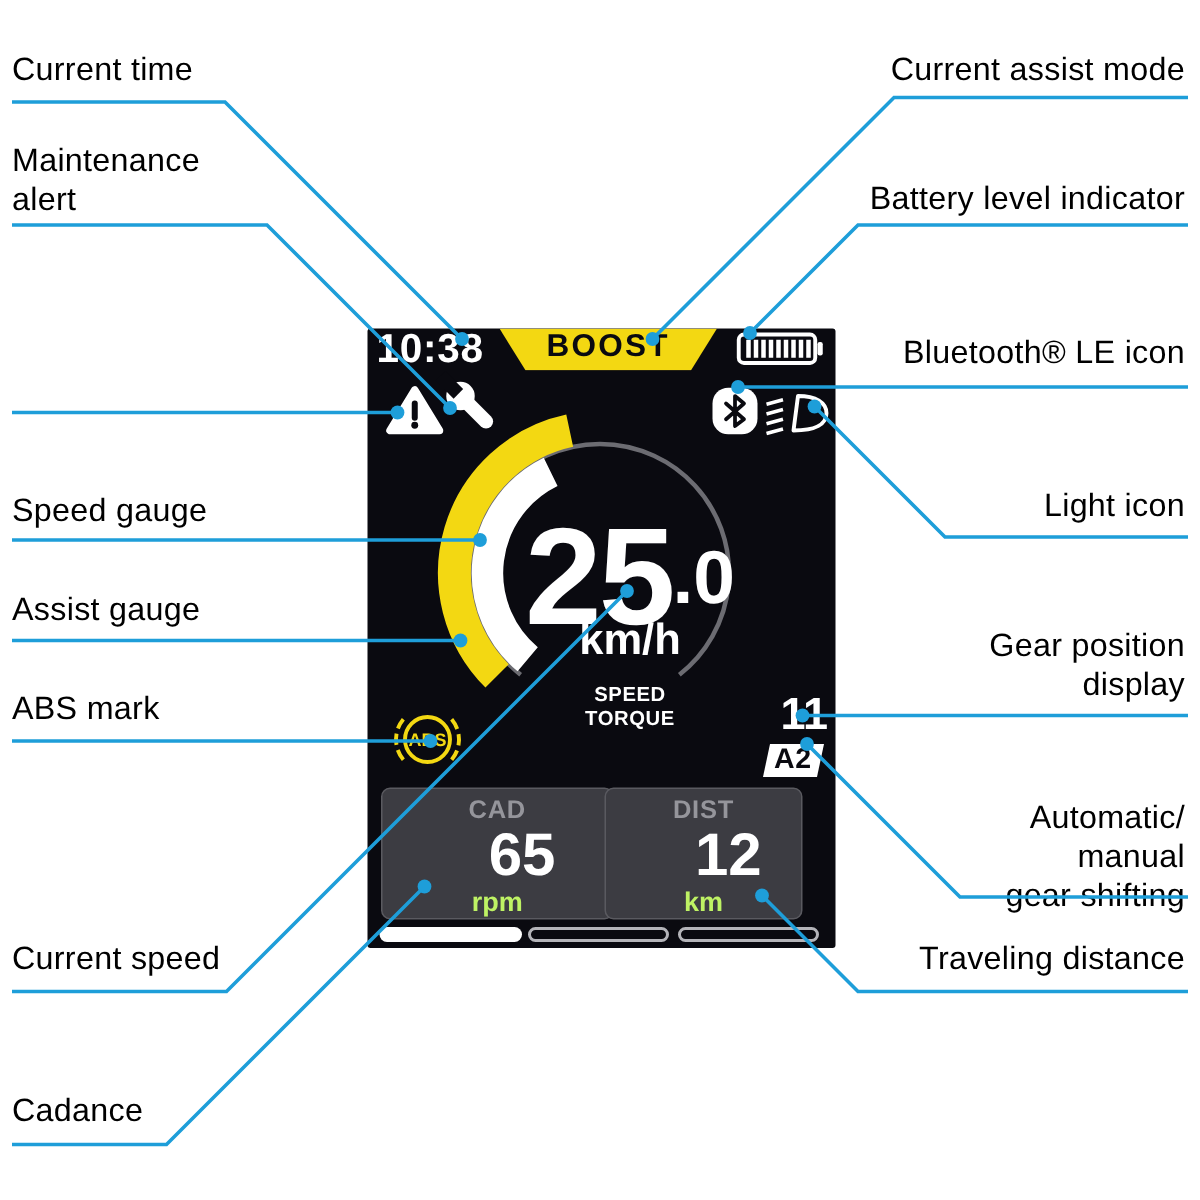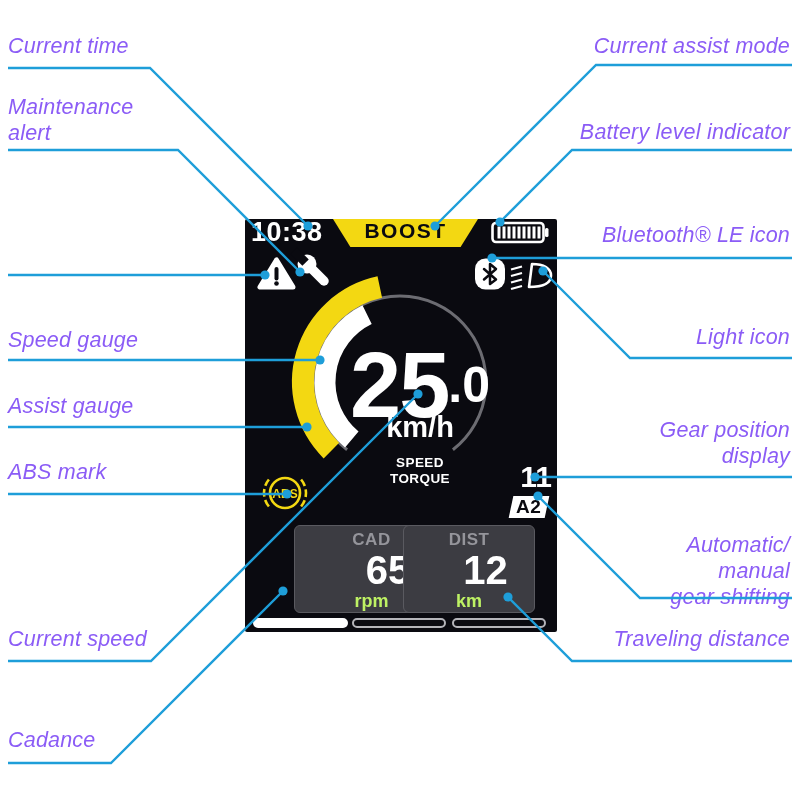--- a/index.html
+++ b/index.html
@@ -1,20 +1,20 @@
 <!DOCTYPE html>
 <html><head>
 <meta charset="utf-8">
 <style>
   html,body{margin:0;padding:0;background:#ffffff;}
   .canvas{position:relative;width:800px;height:800px;background:#ffffff;overflow:hidden;
           font-family:"Liberation Sans",sans-serif;}
   
-  .lbl{position:absolute;font-size:21.5px;line-height:26px;color:#8b5cf6;
-       white-space:pre-line;letter-spacing:0.2px;font-style:italic;}
+  .lbl{position:absolute;font-size:21.5px;line-height:26px;color:#000000;
+       white-space:pre-line;letter-spacing:0.2px;}
   .lbl.right{text-align:right;}
   
   .lines{position:absolute;left:0;top:0;width:800px;height:800px;pointer-events:none;}
   
   .display{position:absolute;left:245px;top:219px;width:312px;height:413px;
            background:#0a0a10;border-radius:2px;}
   .display *{box-sizing:border-box;}
   .d-abs{position:absolute;}
   .d-time{left:6px;top:-1px;font-size:27px;font-weight:700;color:#fff;line-height:28px;letter-spacing:0.5px;}
   .d-banner{left:88px;top:0;width:145px;height:28px;background:#f3d812;
@@ -29,21 +29,21 @@
              font-weight:700;color:#fff;white-space:pre-line;letter-spacing:0.4px;}
   .d-gear{right:5px;top:245px;font-size:30px;font-weight:700;color:#fff;line-height:26px;}
   .d-a2{left:266px;top:277px;width:36px;height:22px;background:#fff;transform:skewX(-12deg);
         display:flex;align-items:center;justify-content:center;}
   .d-a2 span{font-size:19px;font-weight:800;color:#0a0a10;transform:skewX(12deg);letter-spacing:0.5px;}
   .metric{position:absolute;top:306px;height:88px;background:#3c3c42;border:1px solid #5a5a60;
           border-radius:6px;text-align:center;padding-top:4px;}
   .metric .m-label{font-size:17px;line-height:19px;font-weight:700;color:#95959b;letter-spacing:0.5px;}
   .metric .m-value{font-size:40px;line-height:42px;font-weight:700;color:#fff;padding-left:33px;}
   .metric .m-unit{font-size:18px;line-height:20px;font-weight:700;color:#bef264;}
-  .metric.cad{left:9px;width:155px;margin-left:40px;}
+  .metric.cad{left:9px;width:155px;}
   .metric.dist{left:158px;width:132px;}
   .pill{position:absolute;top:399px;height:10px;border-radius:5px;}
   .pill.p1{left:8px;width:95px;background:#fff;}
   .pill.p2{left:107px;width:94px;border:2px solid #b4b4b9;}
   .pill.p3{left:207px;width:94px;border:2px solid #b4b4b9;}
 </style>
 </head>
 <body>
 
 <div class="canvas">

